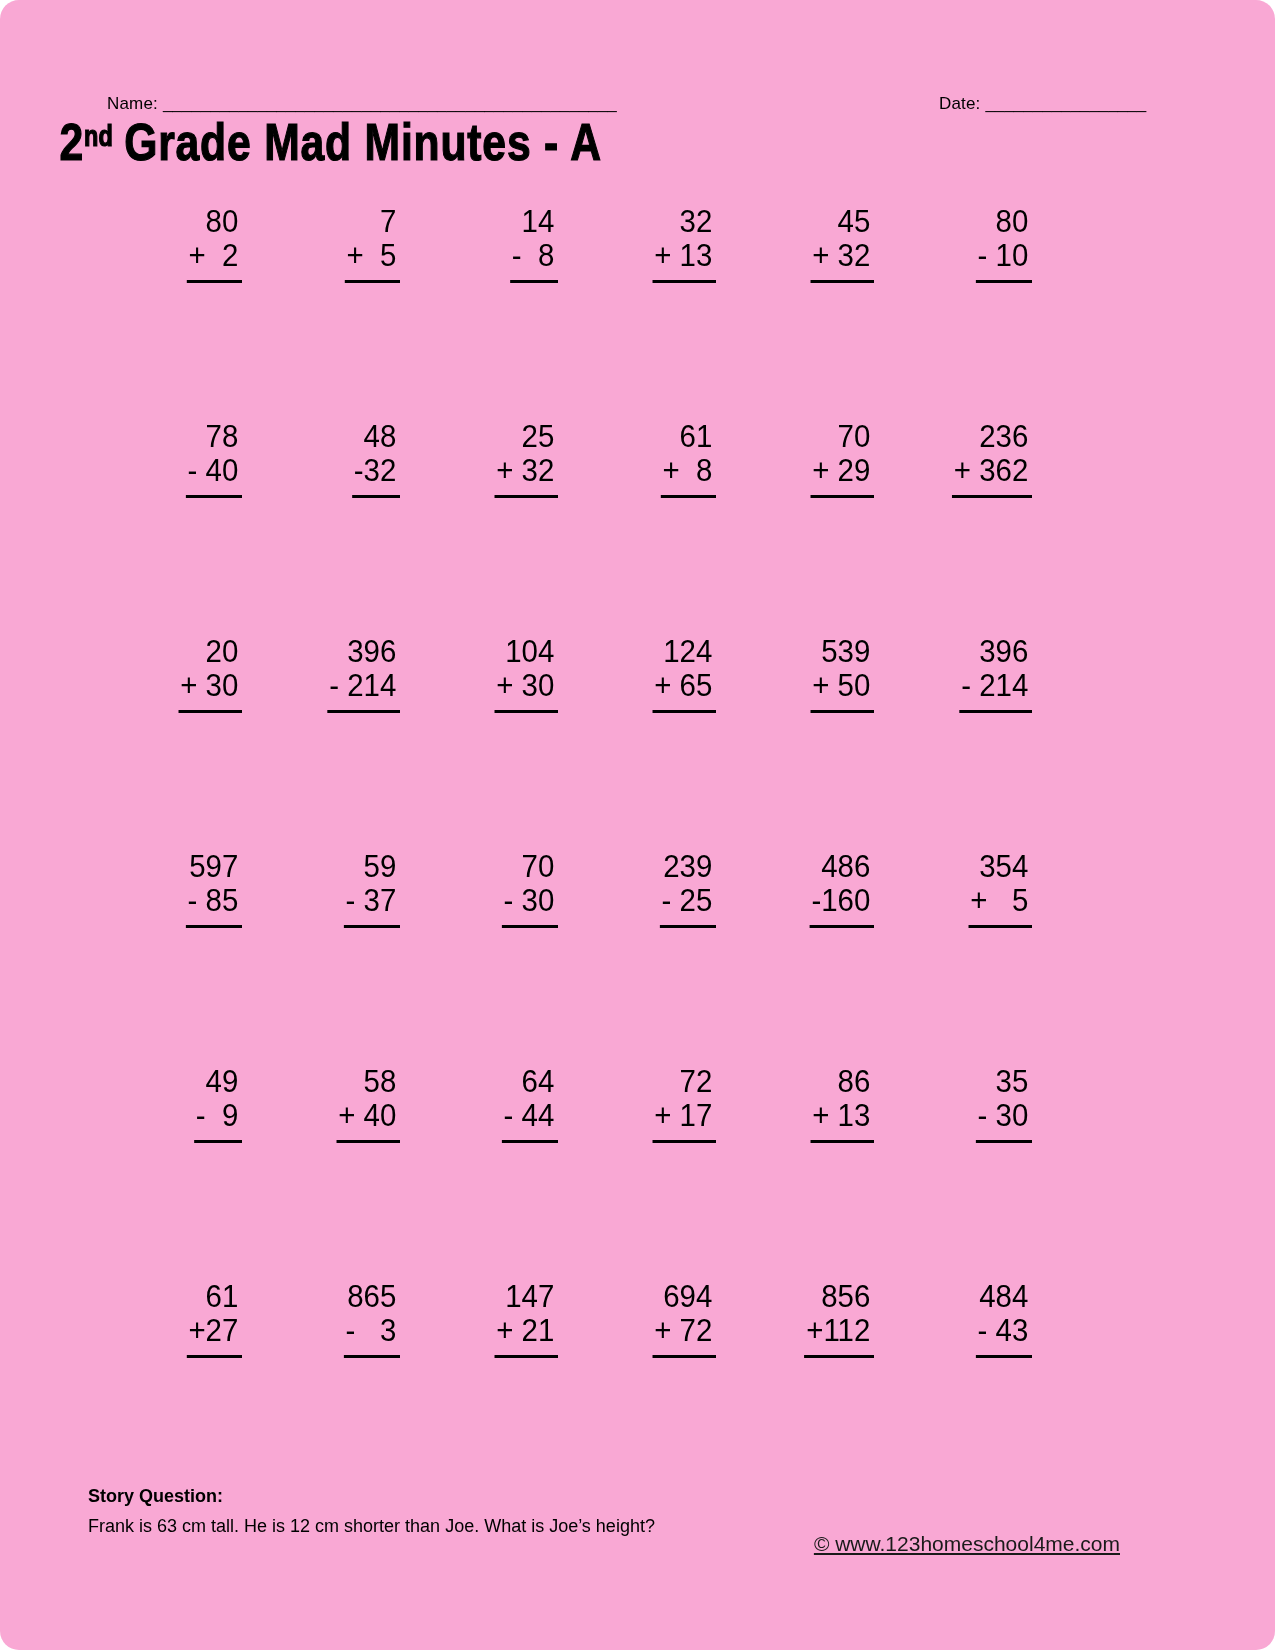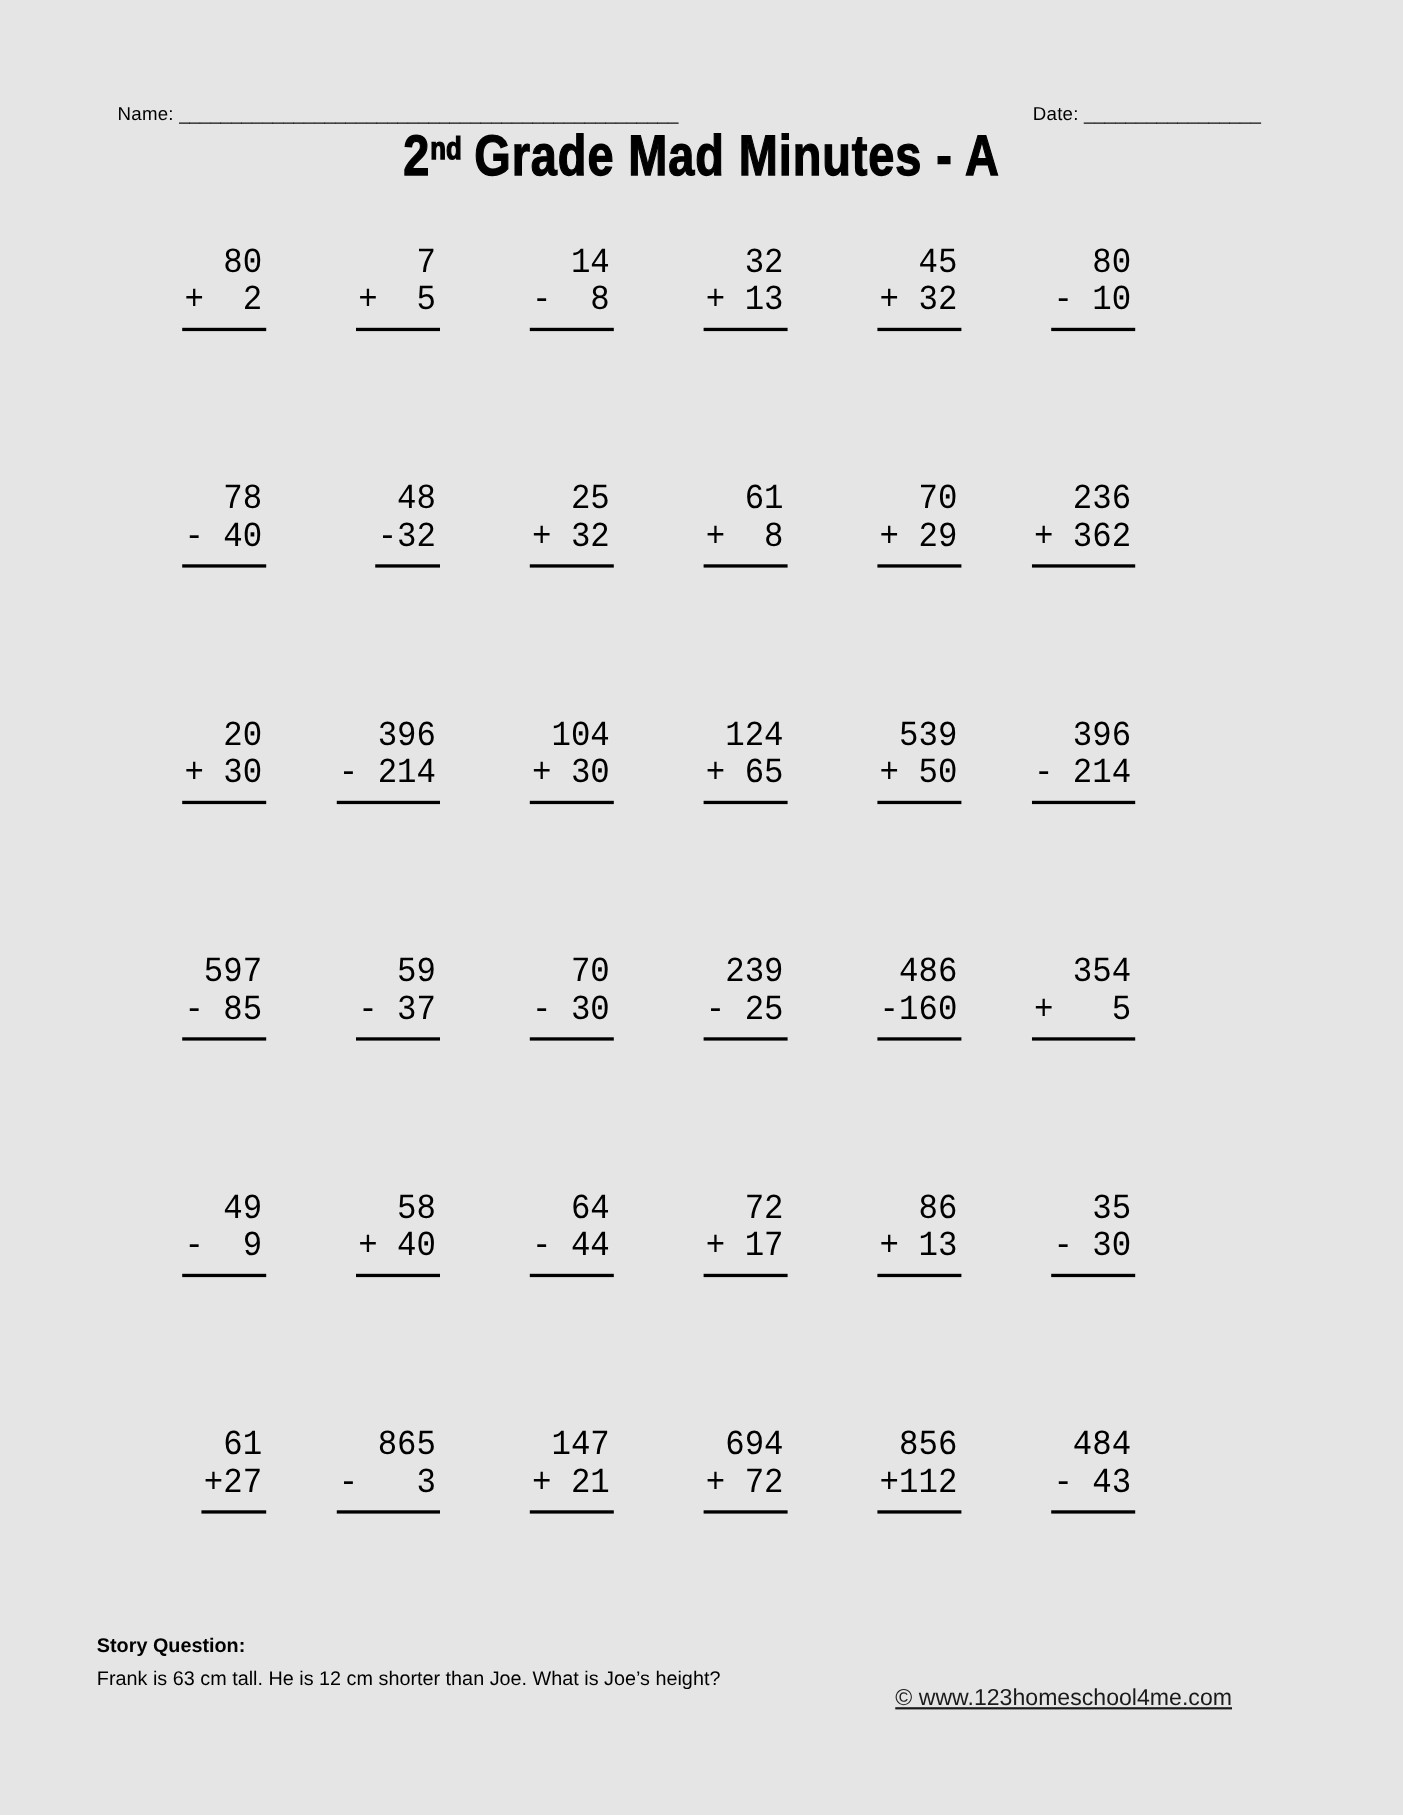--- a/index.html
+++ b/index.html
@@ -6,22 +6,23 @@
     margin: 0;
     padding: 0;
     background: #ffffff;
     font-family: "Liberation Sans", sans-serif;
     color: #000000;
   }
   .sheet {
     position: relative;
     width: 1275px;
     height: 1650px;
-    background: #e5e5e5;
+    background: #f9a8d4;
     overflow: hidden;
+    border-radius: 19px;
   }
 
   
   .hdr-name {
     position: absolute;
     top: 74px;
     left: 88px;
     font-size: 17px;
     white-space: pre;
   }
@@ -34,21 +35,20 @@
   }
   .hdr-label { letter-spacing: 0.2px; }
   .hdr-line { letter-spacing: 0; }
 
   
   .title-wrap {
     position: absolute;
     top: 112px;
     left: 0;
     width: 1275px;
-    text-align: center;
   }
   .title {
     display: inline-block;
     font-size: 52px;
     font-weight: bold;
     letter-spacing: 1px;
     transform: scaleX(0.82);
     transform-origin: 50% 50%;
     -webkit-text-stroke: 1.2px #000;
     white-space: nowrap;
@@ -56,24 +56,23 @@
   .title .ord {
     font-size: 0.55em;
     vertical-align: 0.5em;
     letter-spacing: 0;
   }
   .title .rest { margin-left: 14px; }
 
   
   .grid {
     position: absolute;
-    top: 222px;
+    top: 204px;
     left: 84px;
     width: 948px;
-    font-family: Liberation Mono, monospace;
   }
   .prow {
     display: flex;
     margin-bottom: 136px;
   }
   .pcell {
     width: 158px;
     text-align: right;
     font-size: 32px;
     transform: scaleX(0.92);

